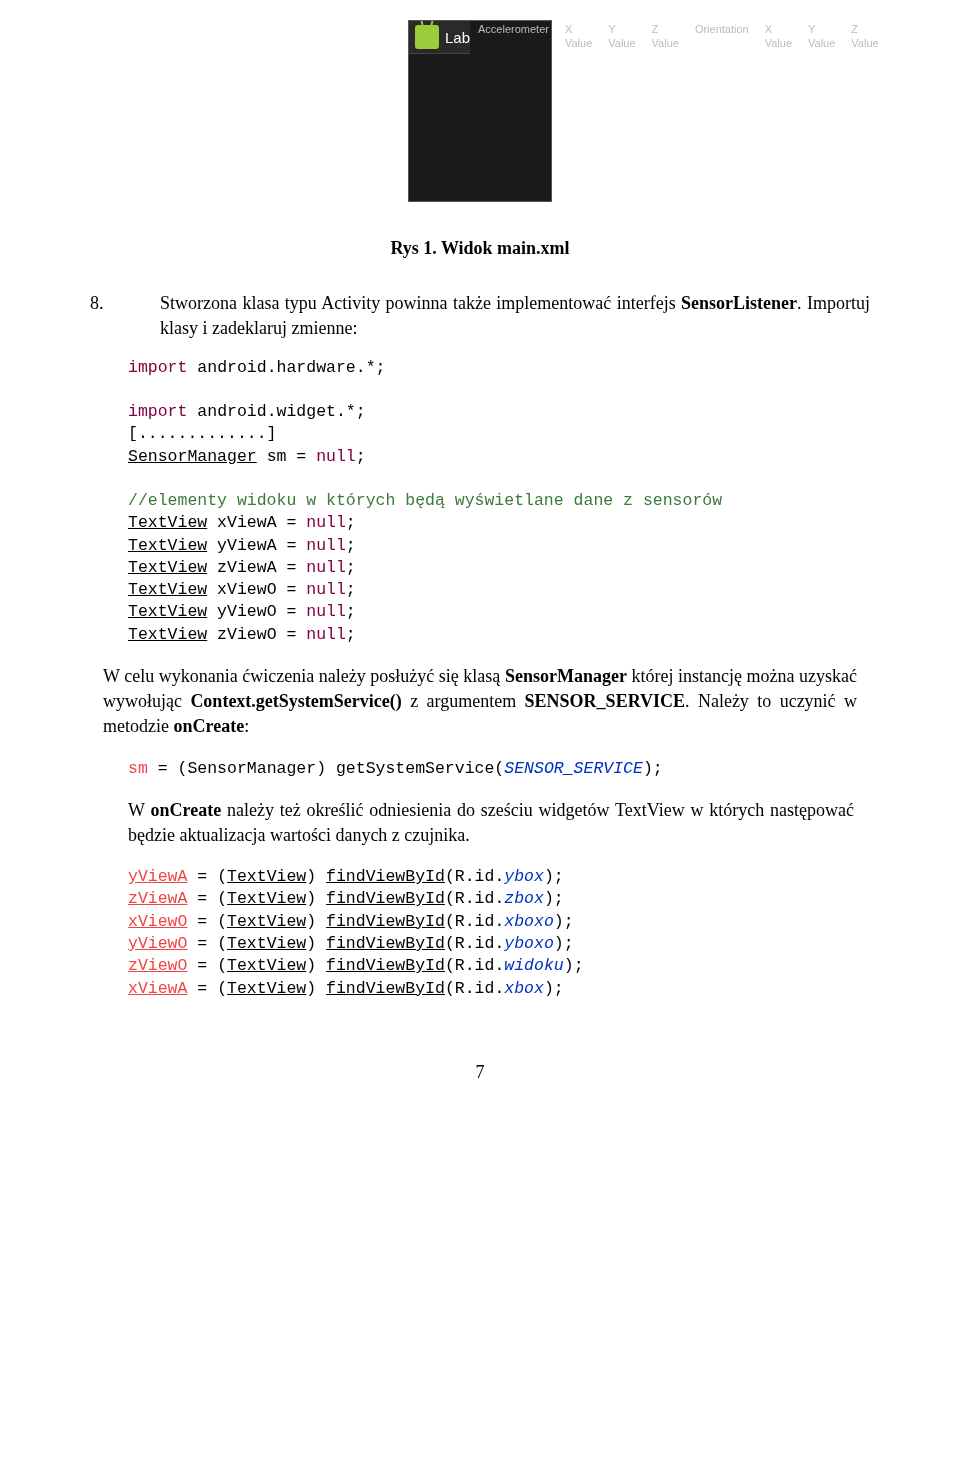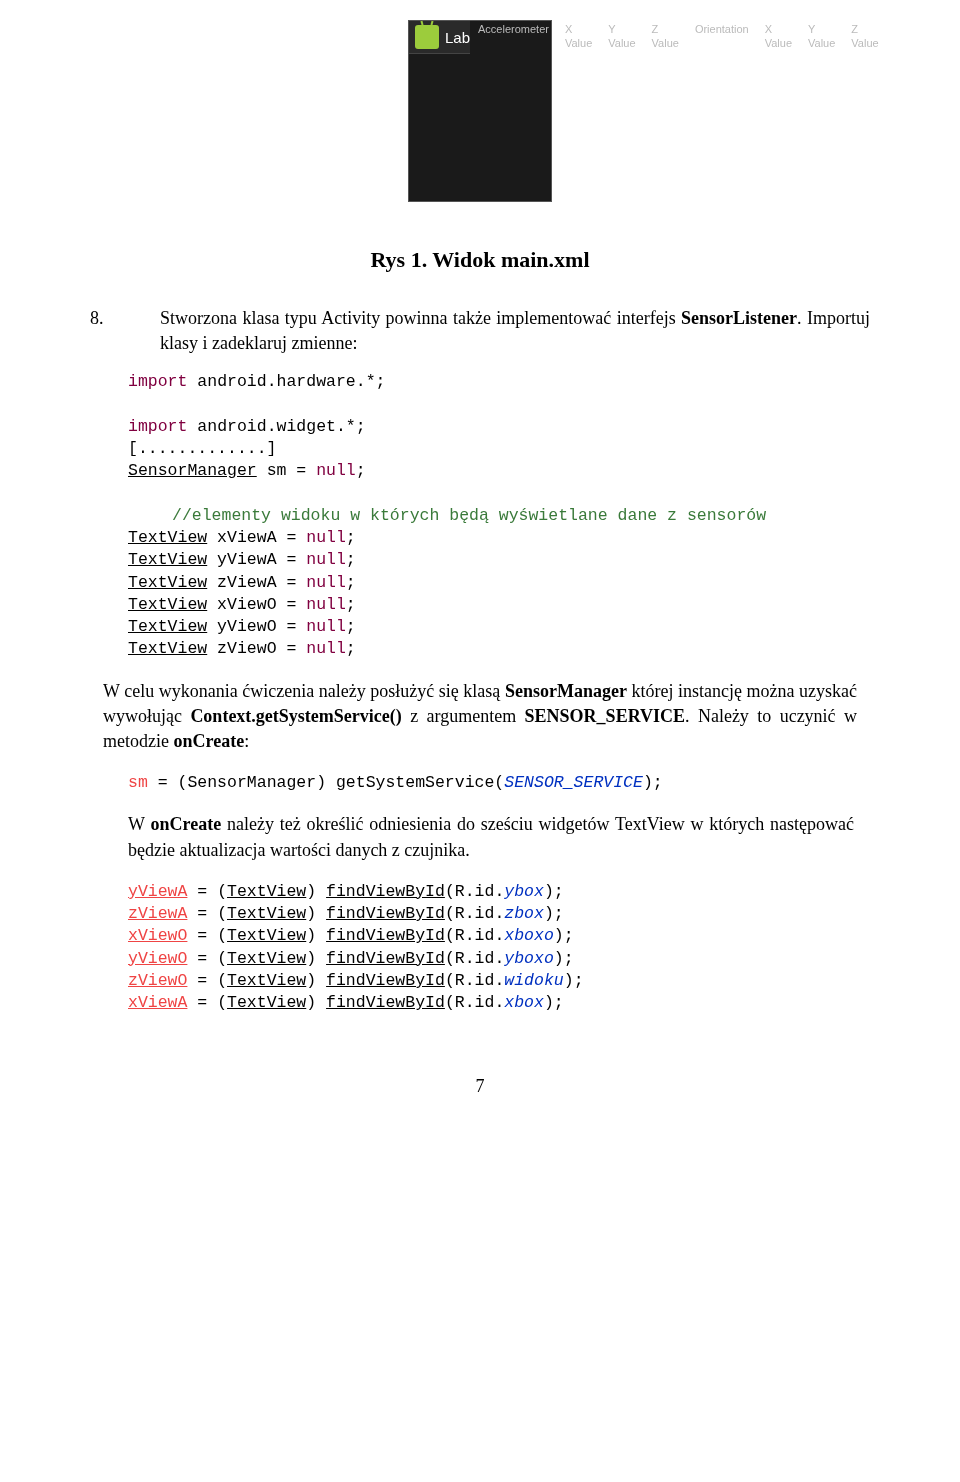--- a/index.html
+++ b/index.html
@@ -58,22 +58,22 @@
   }
   .phone-line {
     color: #bbb;
     font-size: 11px;
     padding: 2px 8px;
     line-height: 1.25;
   }
   .caption {
     text-align: center;
     font-weight: bold;
-    margin: 43px 0 30px 0;
-    font-size: 22px;
+    margin: 34px 0 30px 0;
+    font-size: 18px;
   }
   .numbered {
     display: flex;
     margin-bottom: 15px;
   }
   .num {
     width: 38px;
     flex-shrink: 0;
   }
   .numtext {
@@ -83,21 +83,21 @@
   }
   .codeblock {
     font-family: 'Courier New', monospace;
     font-size: 16.5px;
     line-height: 1.35;
     margin: 15px 0 15px 38px;
     white-space: pre;
   }
   .kw { color: #800040; font-weight: normal; }
   .typ { text-decoration: underline; color: #000; }
-  .com { color: #3a7a3a; margin-left: 44px; }
+  .com { color: #3a7a3a; }
   .const { color: #0030c0; font-style: italic; }
   .var2 { color: #ef4444; }
   .para {
     margin: 18px 13px;
     text-align: justify;
   }
   .indent-para {
     margin: 18px 16px 18px 38px;
     text-align: justify;
   }

